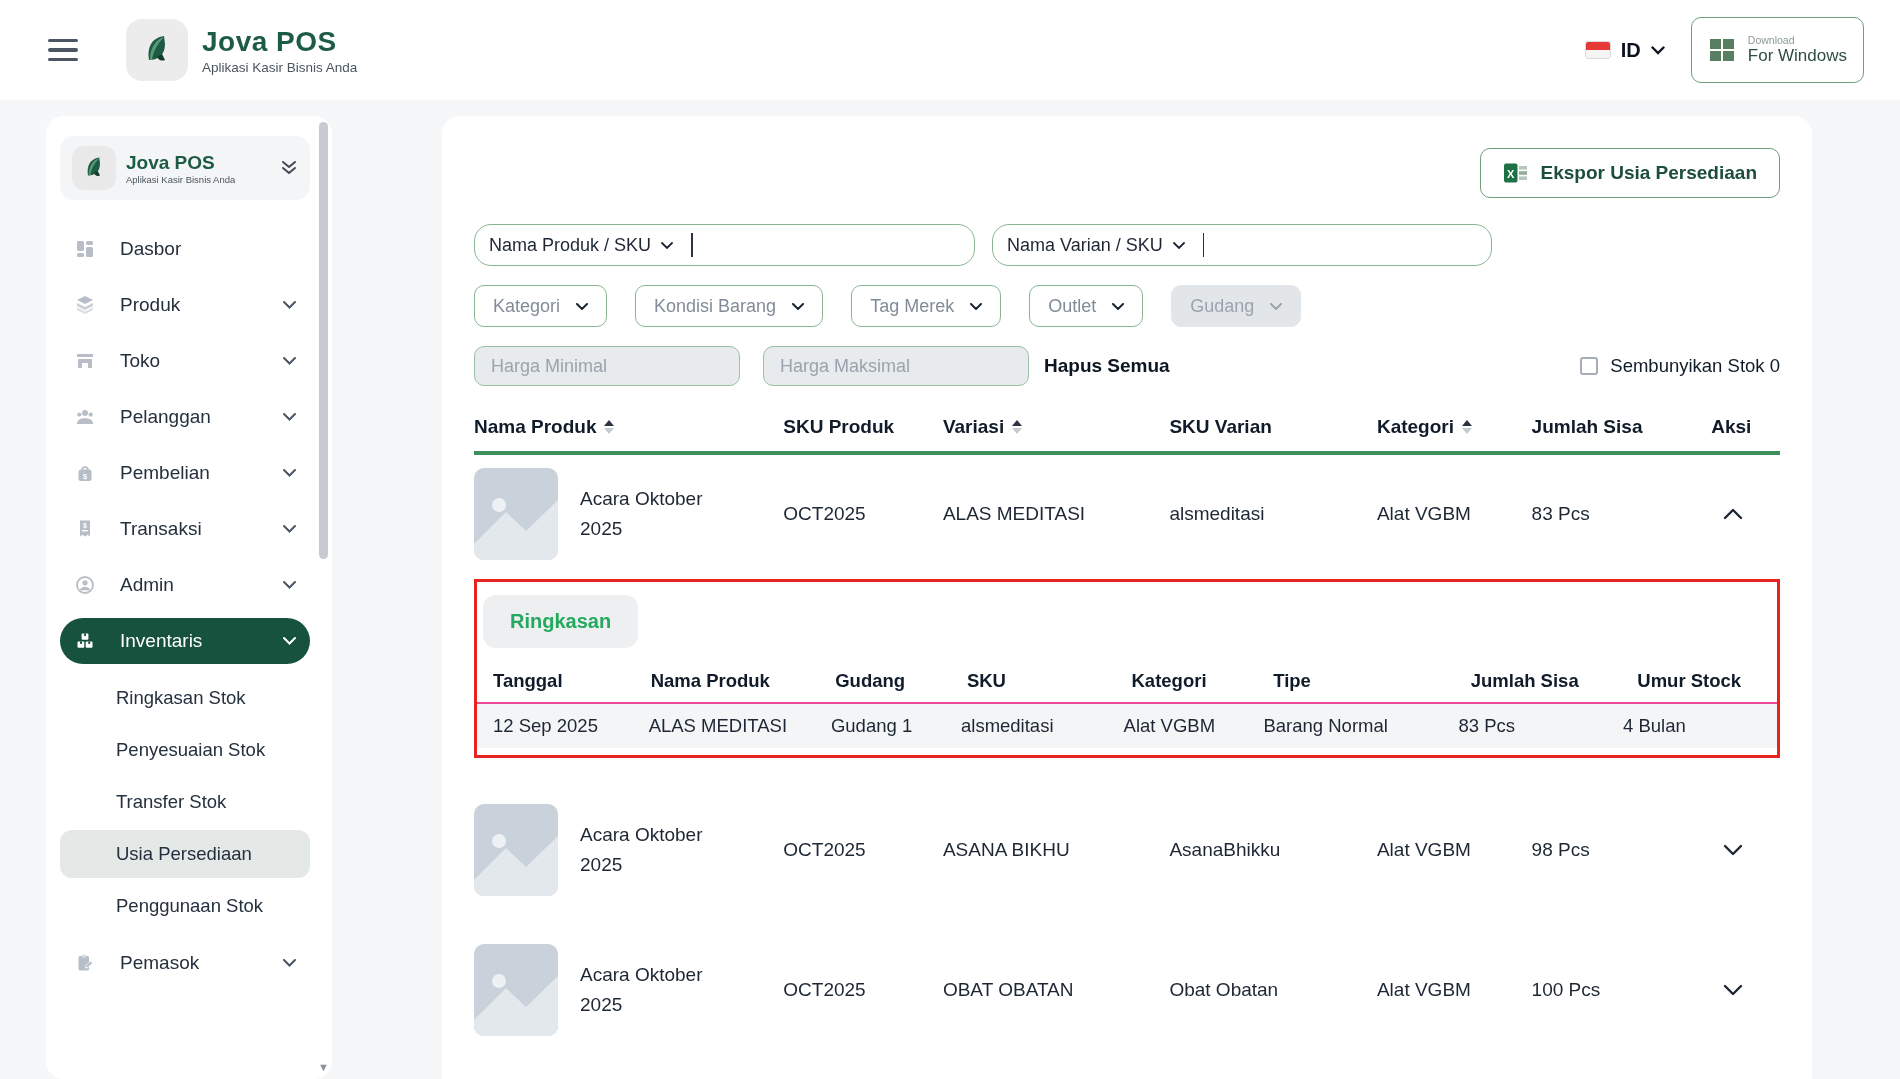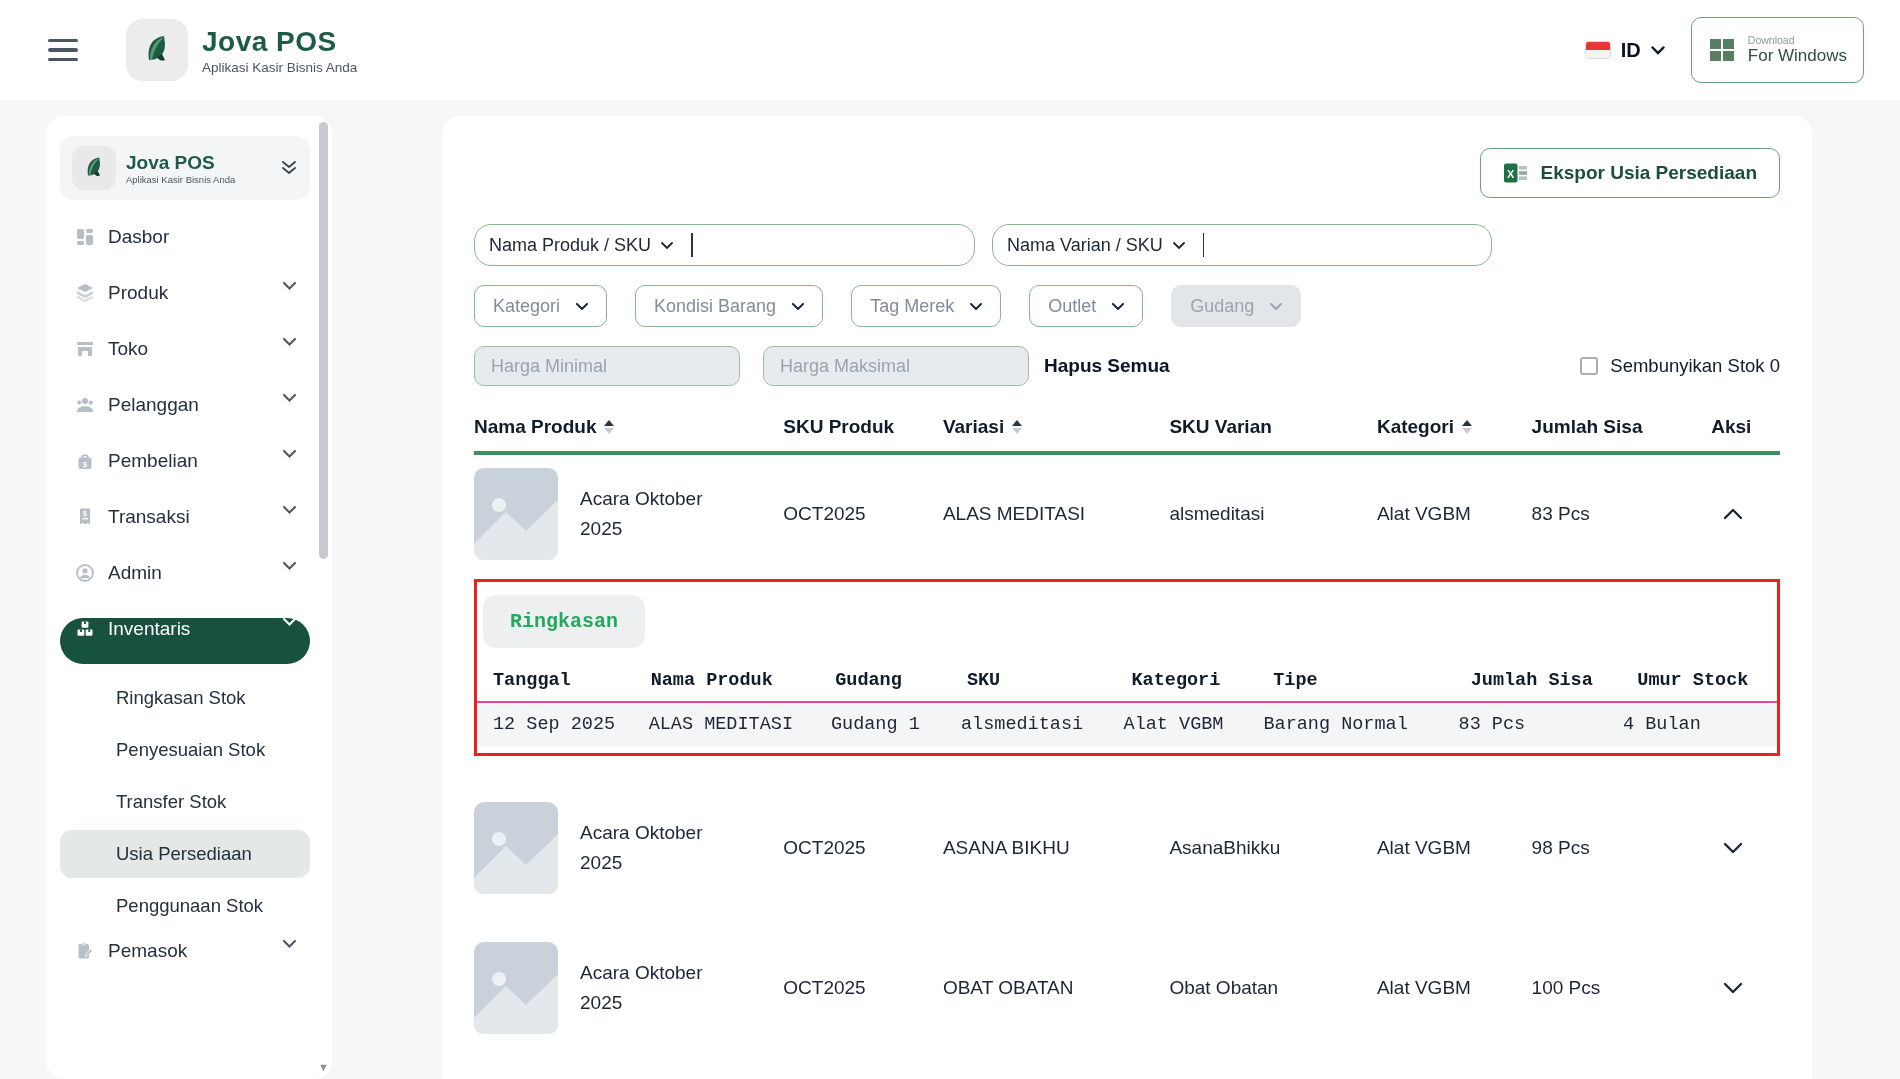--- a/index.html
+++ b/index.html
@@ -27,21 +27,21 @@
   .layout { display:flex; height:979px; padding:16px 88px 0 46px; gap:110px; }
 
   
   .sidebar { position:relative; width:286px; background:#fff; border-radius:18px; padding:20px 22px 10px 14px; flex-shrink:0; }
   .side-logo-card { background:#f4f5f6; border-radius:14px; padding:10px 12px; display:flex; align-items:center; gap:10px; margin-bottom:26px; }
   .side-logo-box { width:44px; height:44px; border-radius:12px; background:#e9e9e9; display:flex; align-items:center; justify-content:center; flex-shrink:0; }
   .side-brand-name { font-size:19px; font-weight:800; color:#1d5b45; }
   .side-brand-tagline { font-size:9.5px; color:#4a5560; }
   .side-collapse { margin-left:auto; color:#3f4a57; cursor:pointer; display:flex; }
   .menu { list-style:none; }
-  .menu-item { display:flex; gap:12px; height:46px; padding:0 14px; margin:10px 0; border-radius:24px; font-size:19px; font-weight:500; color:#25303e; cursor:pointer; }
+  .menu-item { display:flex; align-items:center; gap:24px; height:46px; padding:0 14px; margin:10px 0; border-radius:24px; font-size:19px; font-weight:500; color:#25303e; cursor:pointer; }
   .menu-item .mi-icon { width:22px; height:22px; flex-shrink:0; display:flex; align-items:center; justify-content:center; }
   .menu-item .mi-icon svg { fill:#b8bec7; }
   .menu-item .chev { margin-left:auto; color:#4a5563; display:flex; }
   .menu-item.active { background:#17523f; color:#ffffff; }
   .menu-item.active .mi-icon svg { fill:#ffffff; }
   .menu-item.active .chev { color:#ffffff; }
   .submenu { list-style:none; }
   .submenu-item { font-size:18.5px; font-weight:500; color:#25303e; padding:13px 14px 13px 56px; margin:4px 0; border-radius:12px; cursor:pointer; }
   .submenu-item.active { background:#e4e9e7; }
   .side-scrollbar { position:absolute; top:6px; right:3px; bottom:6px; width:11px; }
@@ -83,21 +83,21 @@
   .sort .dn { width:0; height:0; border-left:5px solid transparent; border-right:5px solid transparent; border-top:6px solid #c6cbd2; }
   .green-line { height:3.5px; background:#3e8e5e; margin-top:13px; }
 
   .trow { display:grid; grid-template-columns:310fr 160fr 227fr 208fr 155fr 180fr 69fr; align-items:center; padding:13px 0; font-size:19px; font-weight:500; color:#1d2734; }
   .prod-cell { display:flex; align-items:center; gap:22px; }
   .prod-img { width:84px; height:92px; border-radius:10px; overflow:hidden; flex-shrink:0; }
   .prod-name { width:130px; line-height:1.55; }
   .row-chev { color:#1d2734; cursor:pointer; display:flex; padding-left:12px; }
 
   
-  .summary-box { border:3px solid #e8221f; margin:6px 0 22px 0; padding:13px 0 7px 0;font-family:Liberation Mono, monospace; }
+  .summary-box { border:3px solid #e8221f; margin:6px 0 22px 0; padding:13px 0 7px 0; }
   .summary-tab { display:inline-block; margin-left:6px; background:#edeff1; border-radius:13px; padding:15px 27px; font-size:20px; font-weight:700; color:#25a95e; }
   .sgrid { display:grid; grid-template-columns:158fr 185fr 132fr 165fr 142fr 198fr 167fr 140fr; align-items:center; }
   .shead { margin-top:22px; padding:0 0 10px 16px; border-bottom:2px solid #ec4899; }
   .shead .sth { font-size:18.5px; font-weight:700; color:#111c2b; }
   .srow { background:#f4f5f7; padding:11px 16px; font-size:18.5px; font-weight:500; color:#1d2734; }
 
   svg { display:block; }
 </style>
 </head>
 <body>

